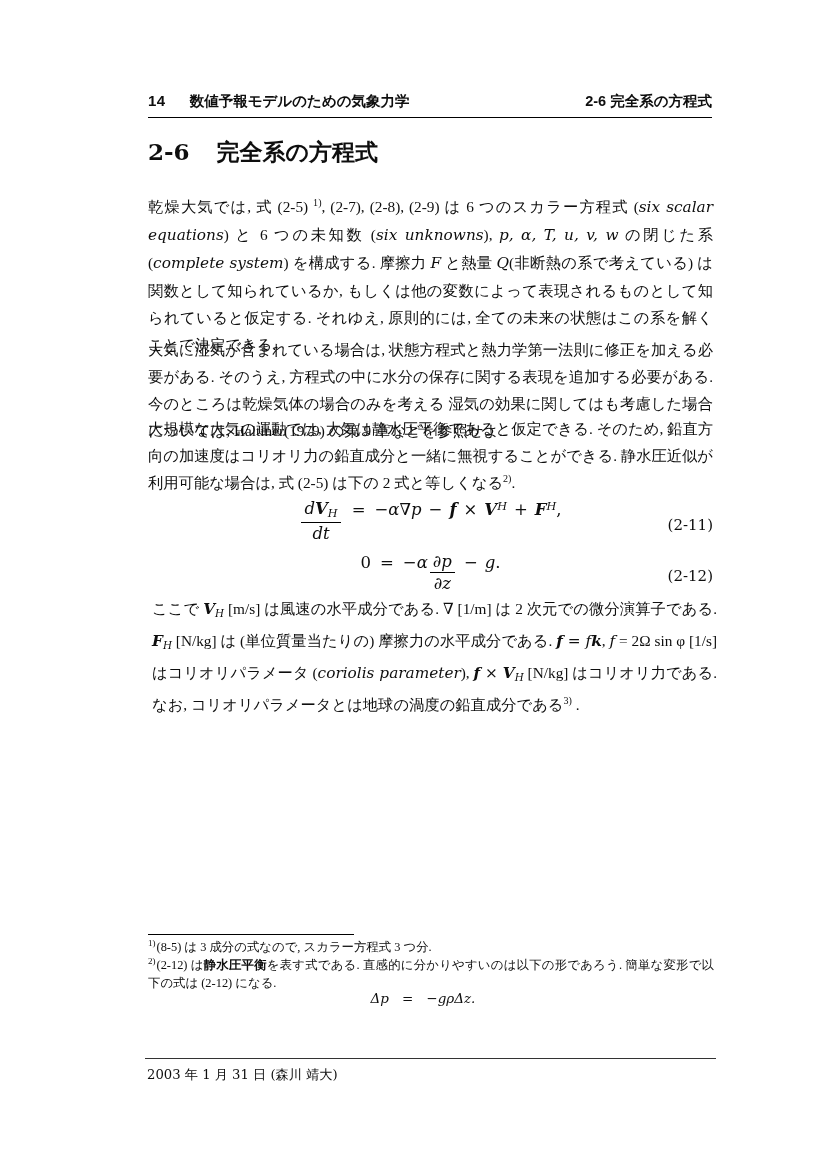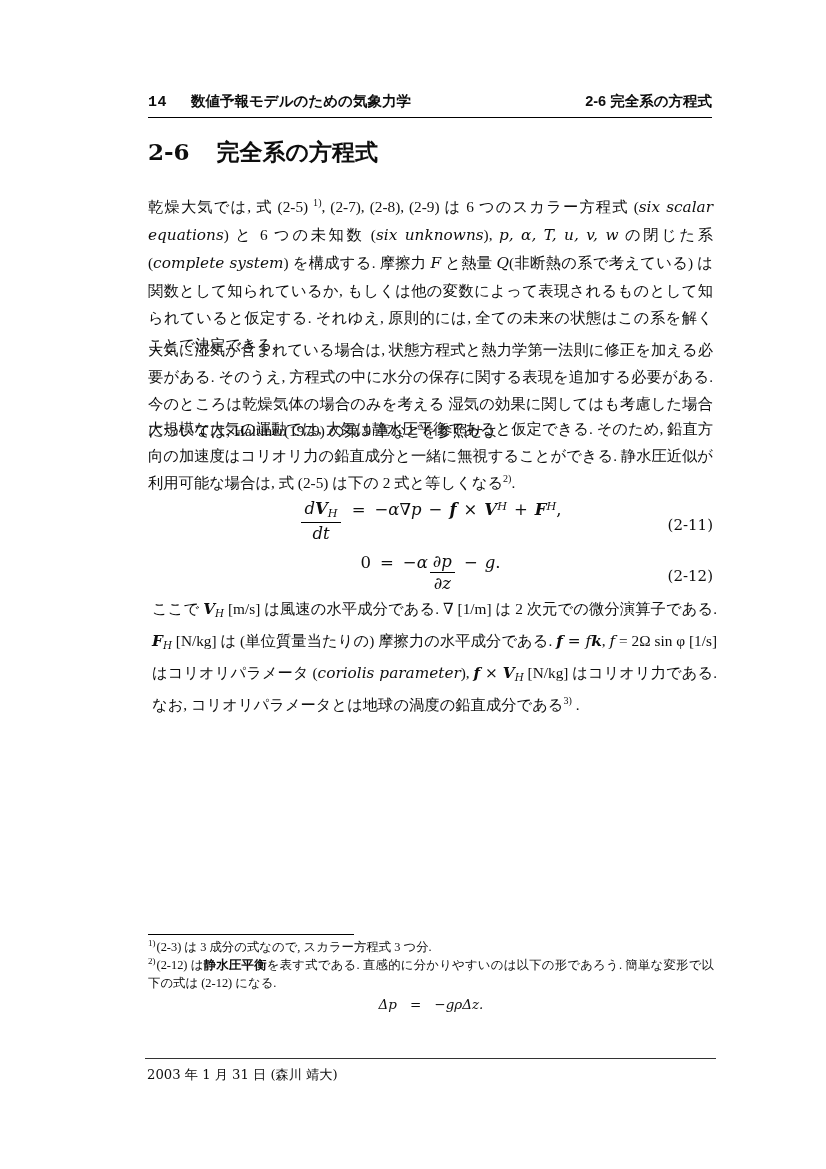--- a/index.html
+++ b/index.html
@@ -8,21 +8,21 @@
     background:#ffffff; color:#0e0e0e; overflow:hidden;
     font-family:"Liberation Serif","DejaVu Serif",serif;
   }
   
   .hdr {
     position:absolute; left:148px; width:564px; top:92px;
     display:flex; align-items:baseline;
     border-bottom:1.6px solid #000; padding-bottom:6px;
     font-weight:bold; font-size:15px;
   }
-  .hdr .pgnum { font-family:Liberation Mono, monospace; letter-spacing:.5px; }
+  .hdr .pgnum { font-family:Liberation Sans, sans-serif; letter-spacing:.5px; }
   .hdr .btitle { margin-left:24px; font-family:"Liberation Sans","DejaVu Sans",sans-serif; font-size:14.5px; }
   .hdr .sref { margin-left:auto; font-family:"Liberation Sans","DejaVu Sans",sans-serif; font-size:14.5px; }
   
   .sec-heading {
     position:absolute; left:148px; top:137px;
     font-weight:bold; font-size:23px;
     font-family:"DejaVu Serif",serif;
   }
   .sec-heading .sec-title { margin-left:19px; font-family:"Liberation Sans","DejaVu Sans",sans-serif; }
   
@@ -51,22 +51,22 @@
   .frac .top { border-bottom:1.2px solid #000; padding:0 3px 2px; line-height:1.05; }
   .frac .bot { padding-top:2px; line-height:1.05; }
   
   .fnrule { position:absolute; left:148px; top:934px; width:206px; border-top:1.2px solid #000; }
   .fn {
     position:absolute; left:148px; width:566px;
     font-size:12.4px; line-height:18px; text-align:justify;
   }
   .fn .fnsup { font-size:9px; vertical-align:super; line-height:0; margin-right:1px; }
   .fneq {
-    position:absolute; left:148px; width:566px;
-    display:flex; justify-content:center; align-items:flex-end;
+    position:absolute; left:140px; width:566px;
+    display:flex; justify-content:center; align-items:flex-start;
     font-family:"DejaVu Serif",serif; font-size:13.5px;
   }
   .fneq .rel { margin:0 13px; }
   
   .ftr-rule { position:absolute; left:145px; top:1058px; width:571px; border-top:1px solid #333; }
   .ftr { position:absolute; left:147px; top:1066px; font-size:13.2px; font-family:"DejaVu Serif",serif;text-align:right; }
 </style>
 </head>
 <body>
 
@@ -130,21 +130,21 @@
     <span class="eqnum">(2-12)</span>
   </div>
 
   <p class="para" style="top:591px; margin:4px;">
     <span>ここで </span><span class="mbi">V</span><span class="msub">H</span><span> [m/s] は風速の水平成分である. ∇ [1/m] は 2 次元での微分演算子である. </span><span class="mbi">F</span><span class="msub">H</span><span> [N/kg] は (単位質量当たりの) 摩擦力の水平成分である. </span><span class="mbi">f</span><span class="mr"> = </span><span class="mi">f</span><span class="mbi">k</span><span>, </span><span class="mi">f</span><span> = 2Ω sin φ [1/s] はコリオリパラメータ (</span><span class="lat">coriolis parameter</span><span>), </span><span class="mbi">f</span><span class="mr"> × </span><span class="mbi">V</span><span class="msub">H</span><span> [N/kg] はコリオリ力である. なお, コリオリパラメータとは地球の渦度の鉛直成分である</span><span class="sup">3)</span><span> .</span>
   </p>
 
   <div class="fnrule"></div>
 
   <p class="fn" style="top:938px; margin:0;">
-    <span class="fnsup">1)</span><span>(2-3) は 3 成分の式なので, スカラー方程式 3 つ分.</span>
+    <span class="fnsup">1)</span><span>(8-5) は 3 成分の式なので, スカラー方程式 3 つ分.</span>
   </p>
 
   <p class="fn" style="top:956px; margin:0;">
     <span class="fnsup">2)</span><span>(2-12) は</span><span class="jbold">静水圧平衡</span><span>を表す式である. 直感的に分かりやすいのは以下の形であろう. 簡単な変形で以下の式は (2-12) になる.</span>
   </p>
 
   <div class="fneq" style="top:990px; height:22px;">
     <span class="mi">Δp</span>
     <span class="rel mr">=</span>
     <span class="mi">−gρΔz.</span>

